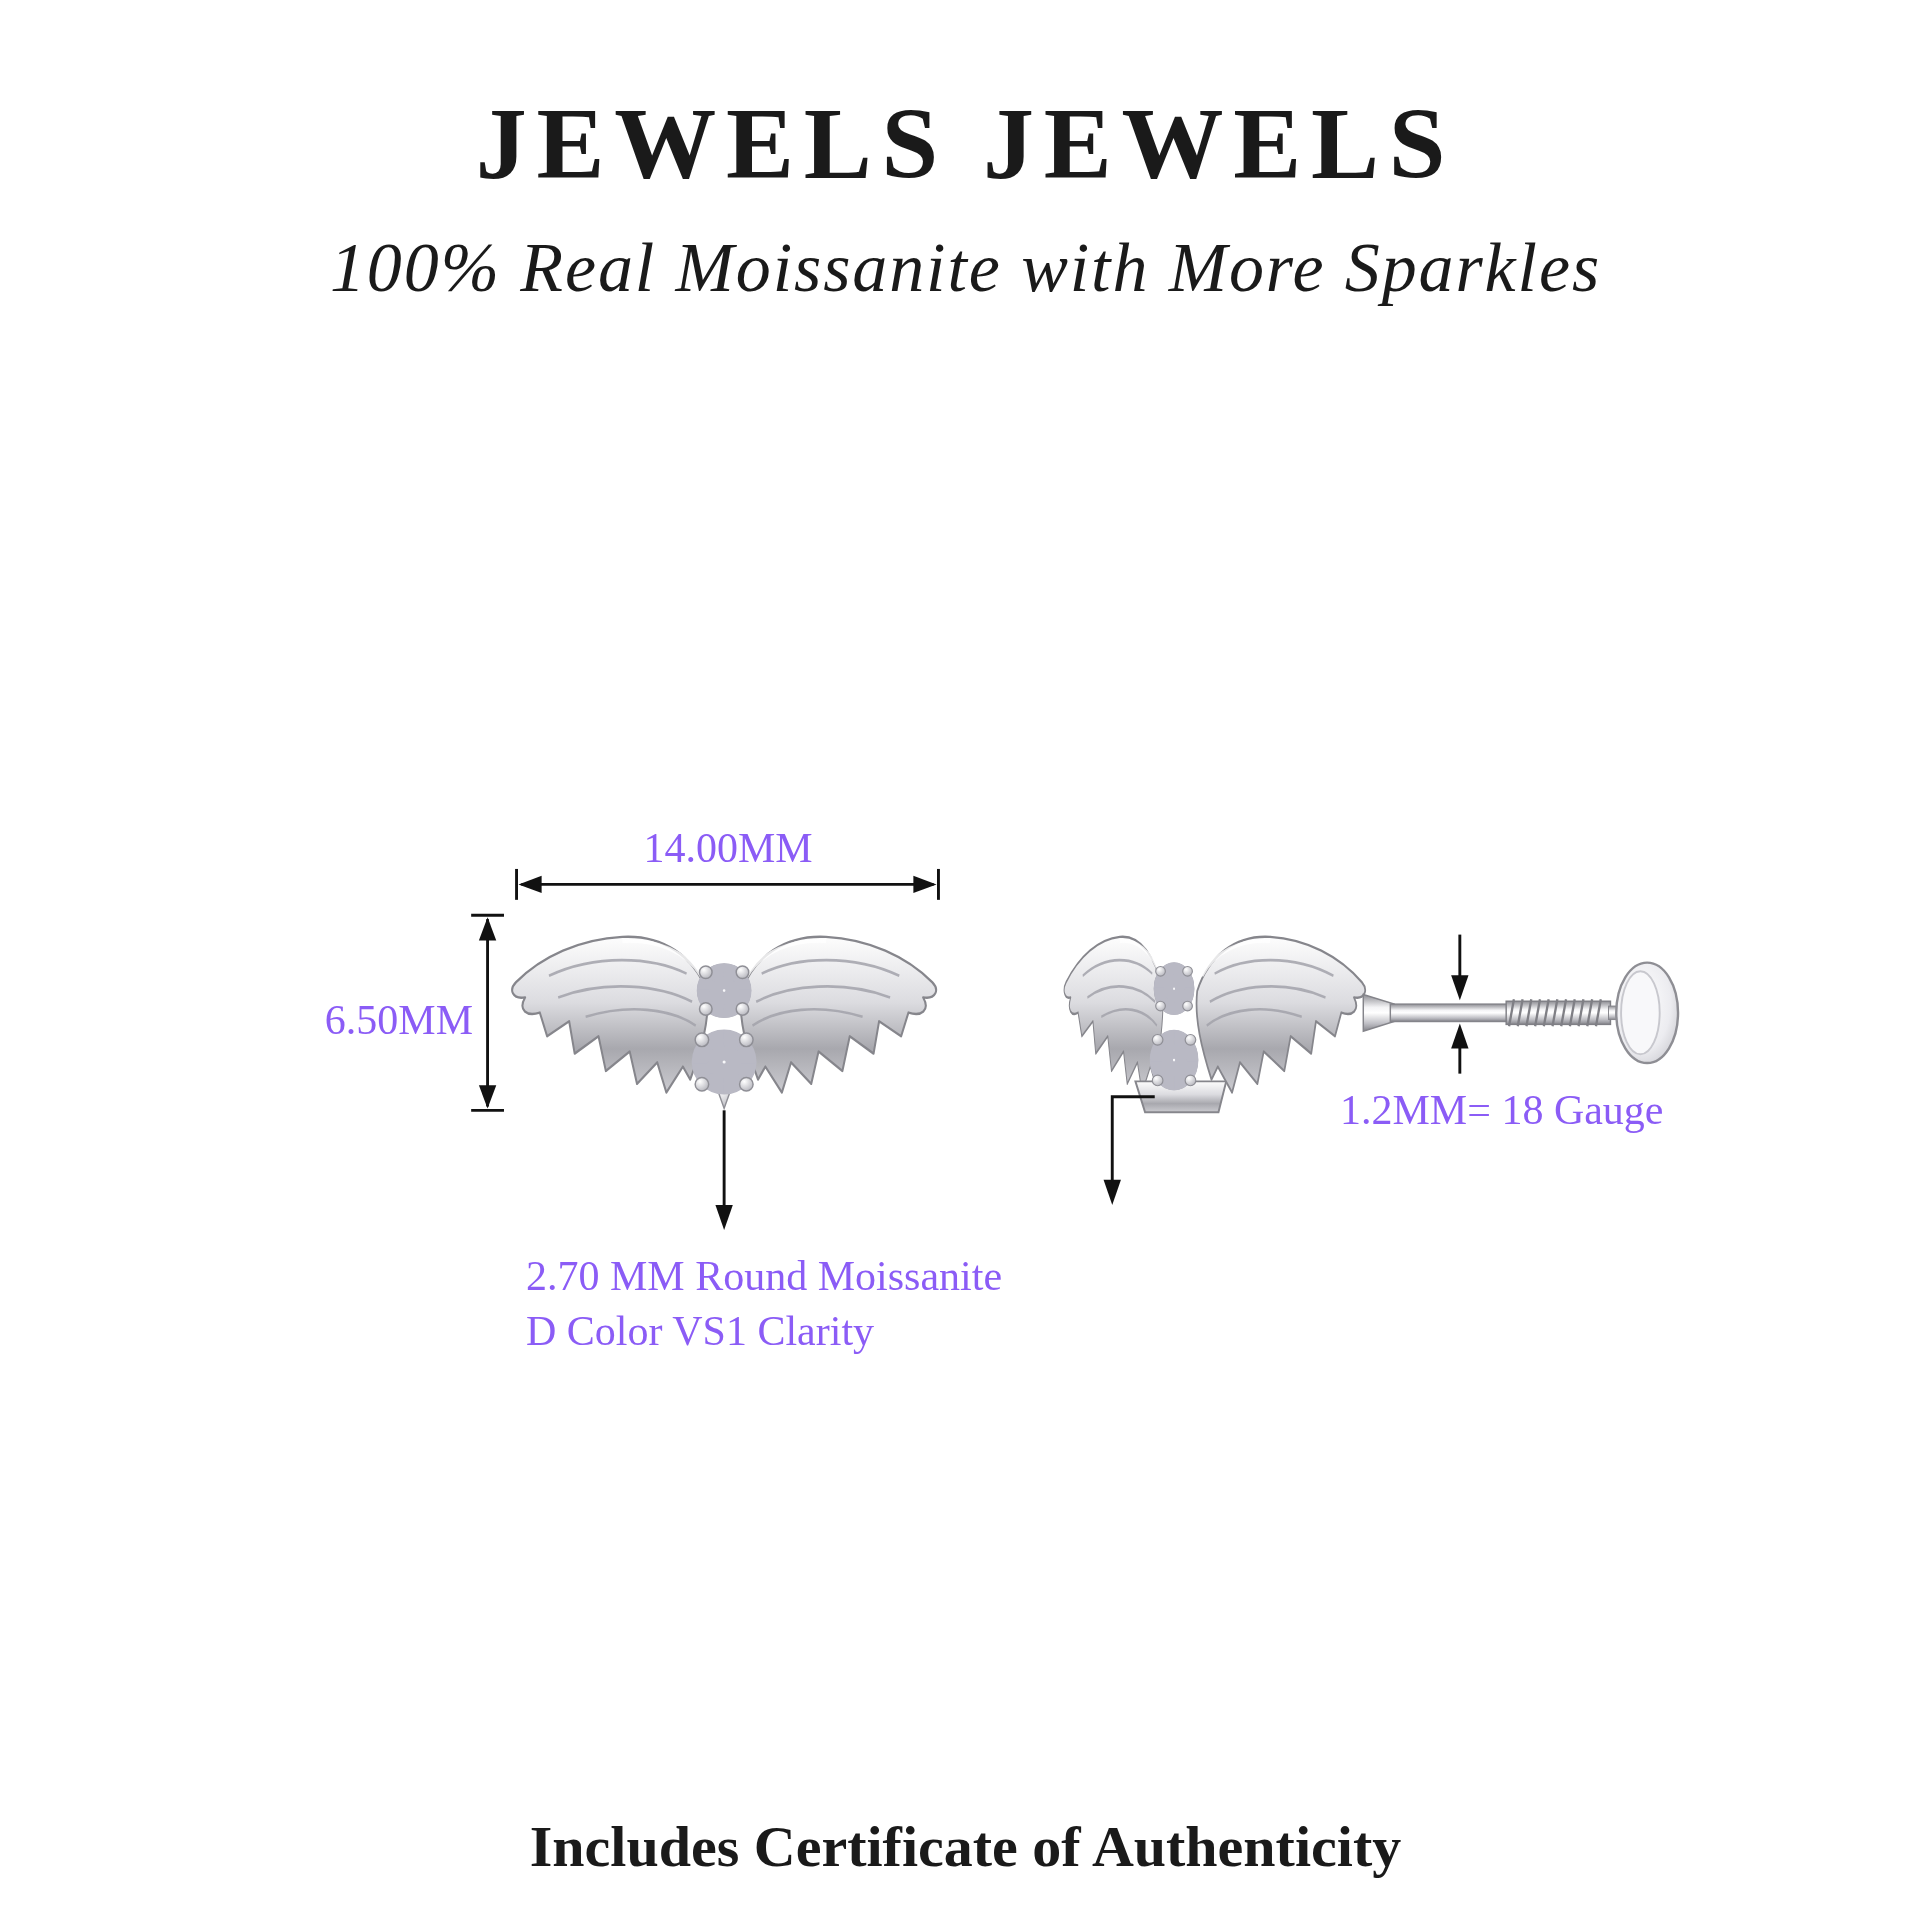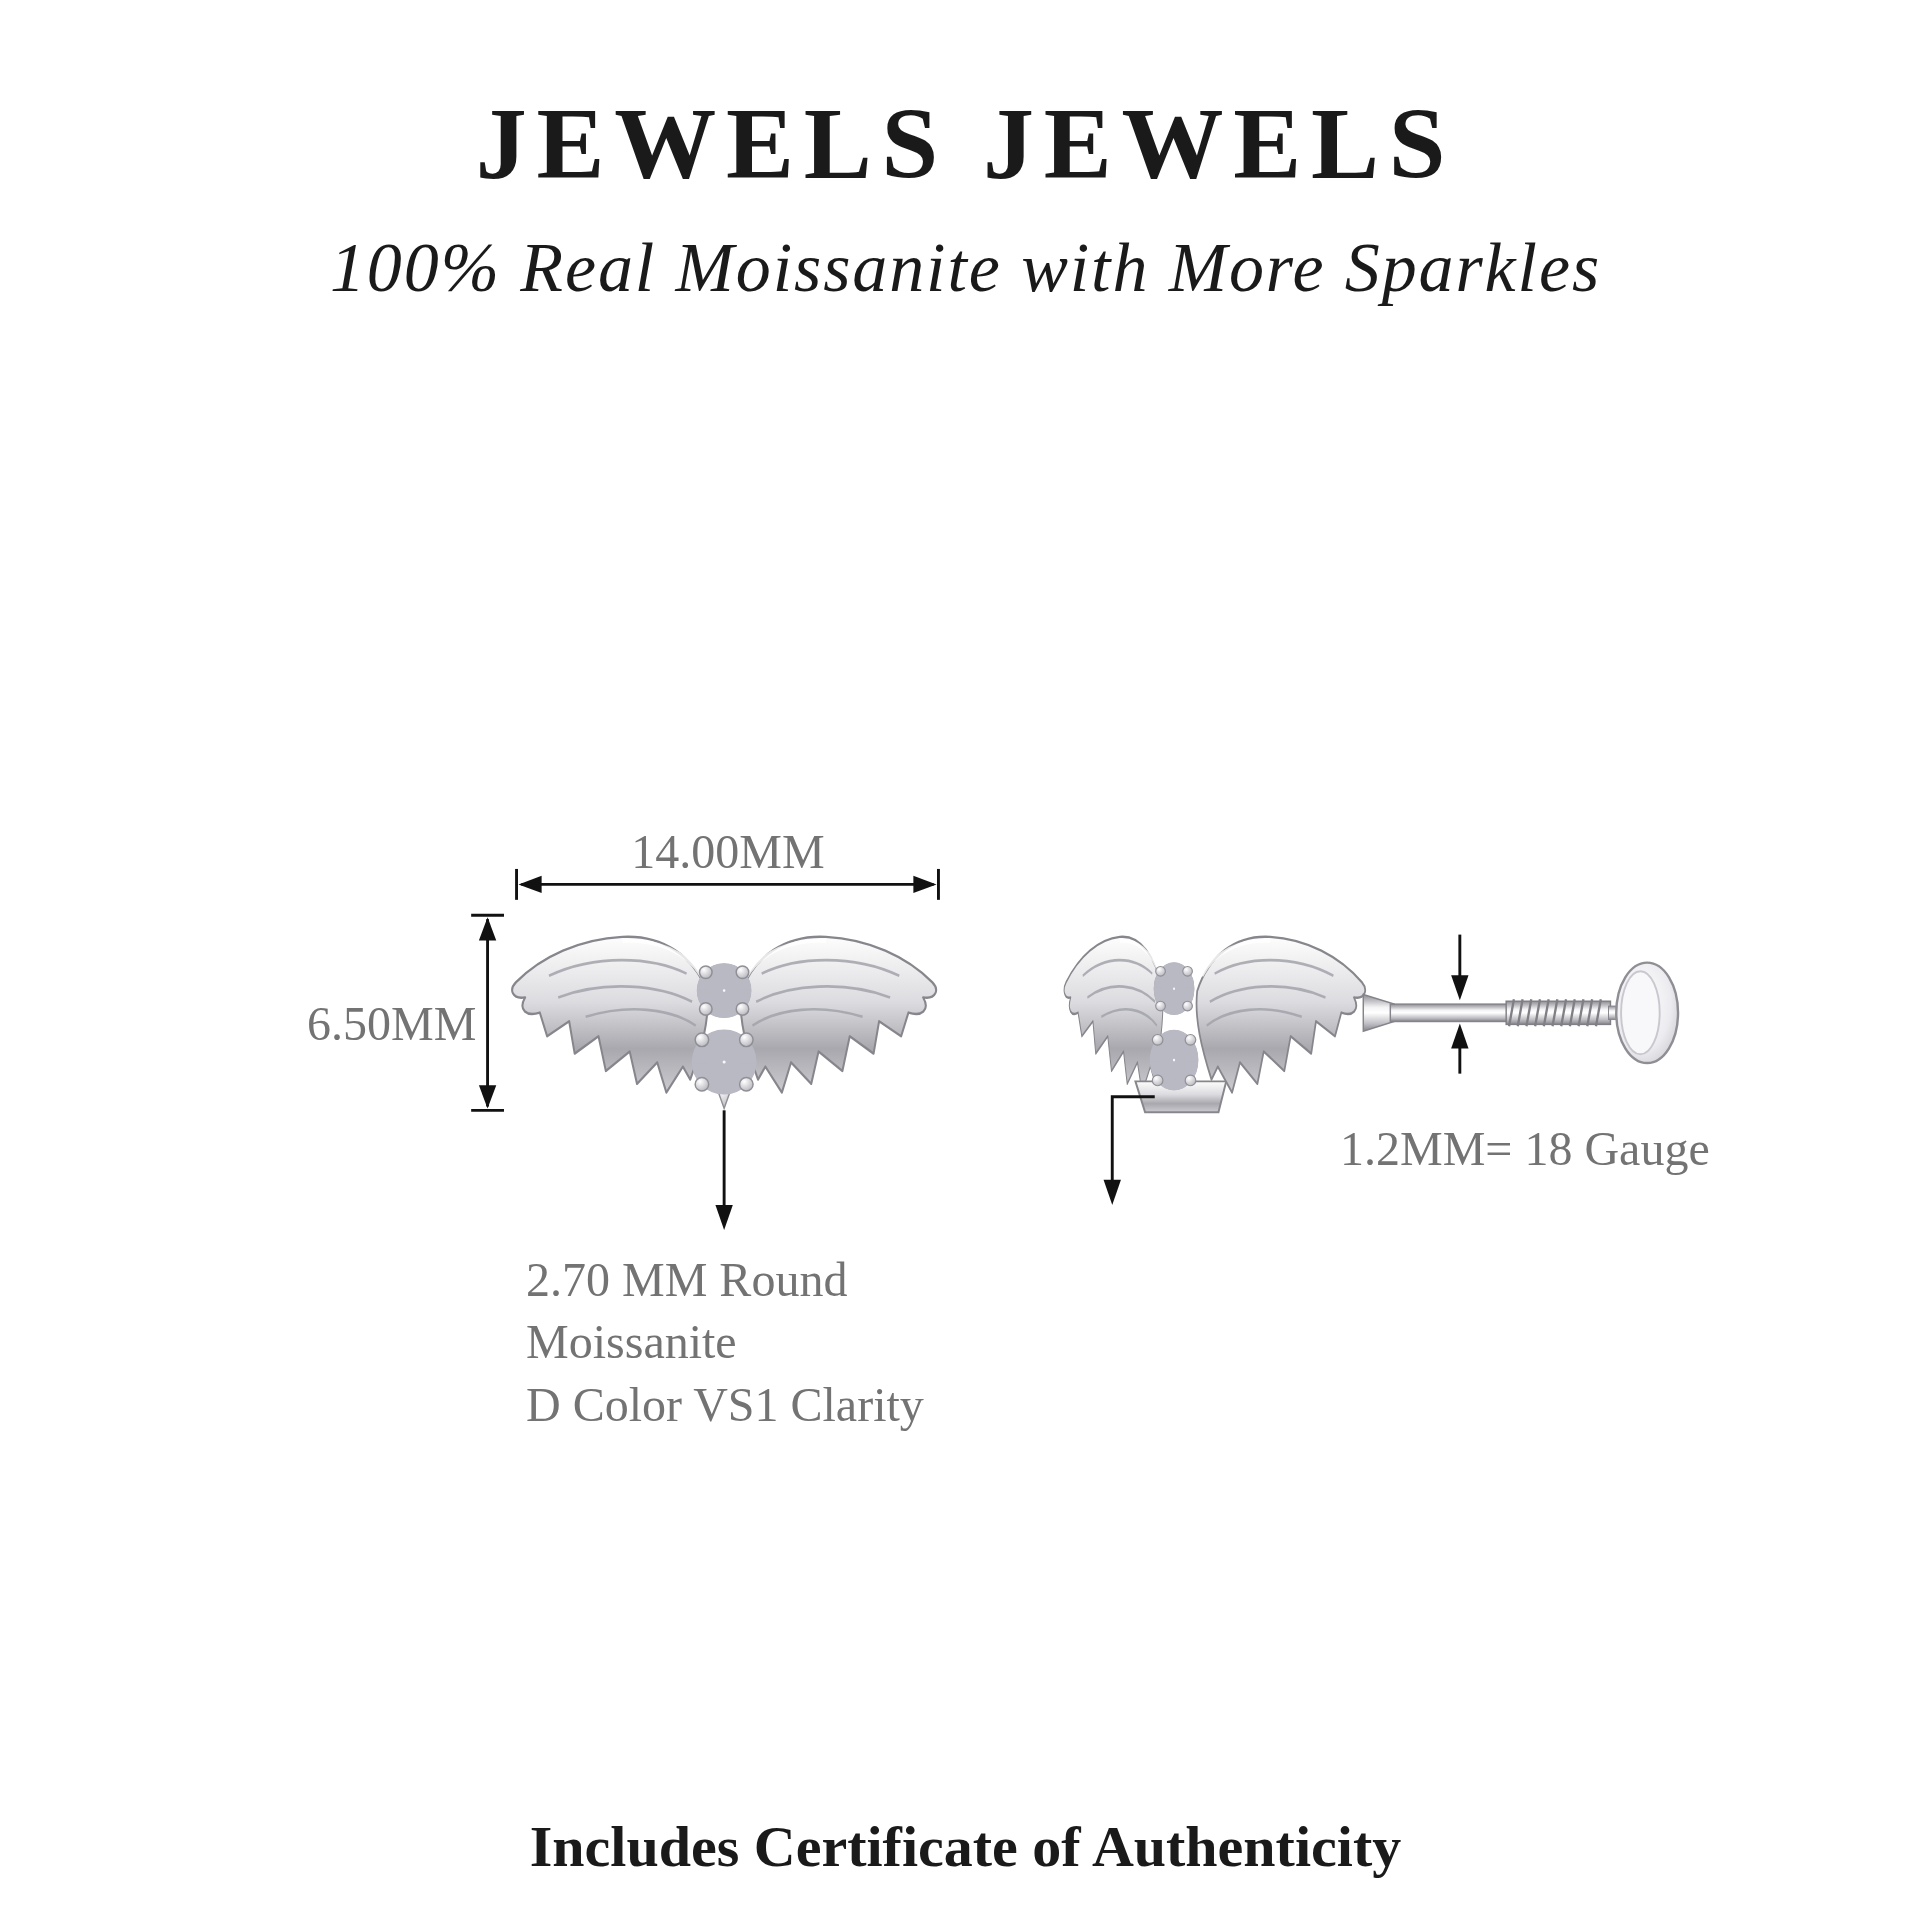--- a/index.html
+++ b/index.html
@@ -29,30 +29,30 @@
     letter-spacing: 1.9px;
     font-style: italic;
   }
   .diagram-svg {
     position: absolute;
     top: 0; left: 0;
     width: 1931px; height: 1931px;
   }
   .anno {
     position: absolute;
-    font-size: 48px;
+    font-size: 42px;
     line-height: 1.3;
     white-space: nowrap;
-    color: #737373;
+    color: #8b5cf6;
   }
   .width-label   { left: 517px;  top: 821px;  width: 422px; text-align: center; }
   .height-label  { left: 307px;  top: 993px; width: 166px; text-align: right; }
   .stone-label   { left: 526px;  top: 1249px; text-align: left; white-space: normal; width: 502px; }
   .prong-label   { left: 967px; top: 1213px; width: 309px; text-align: center; }
-  .gauge-label   { left: 1340px; top: 1083px; margin-top: 35px; }
+  .gauge-label   { left: 1340px; top: 1083px; }
   .footer-note {
     position: absolute;
     top: 1813px; left: 0; width: 100%;
     text-align: center;
     font-size: 58px;
     font-weight: 700;
   }
 </style>
 </head>
 <body>

